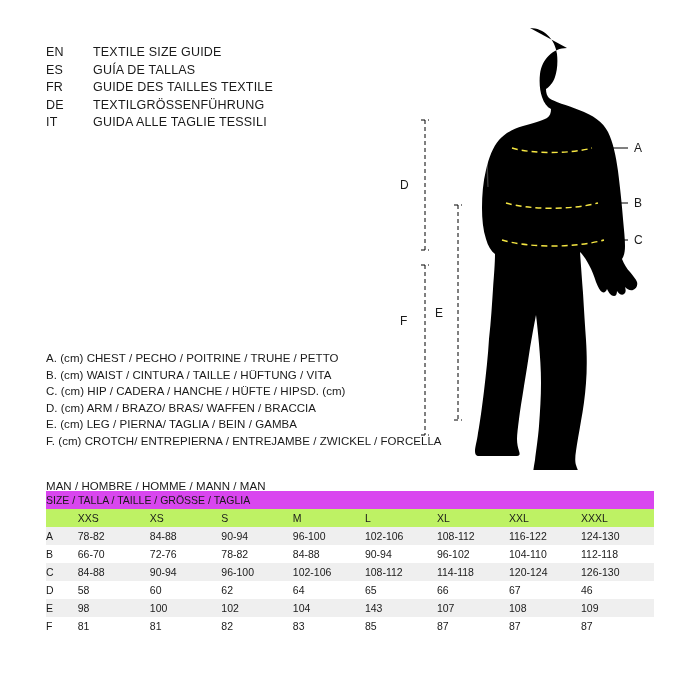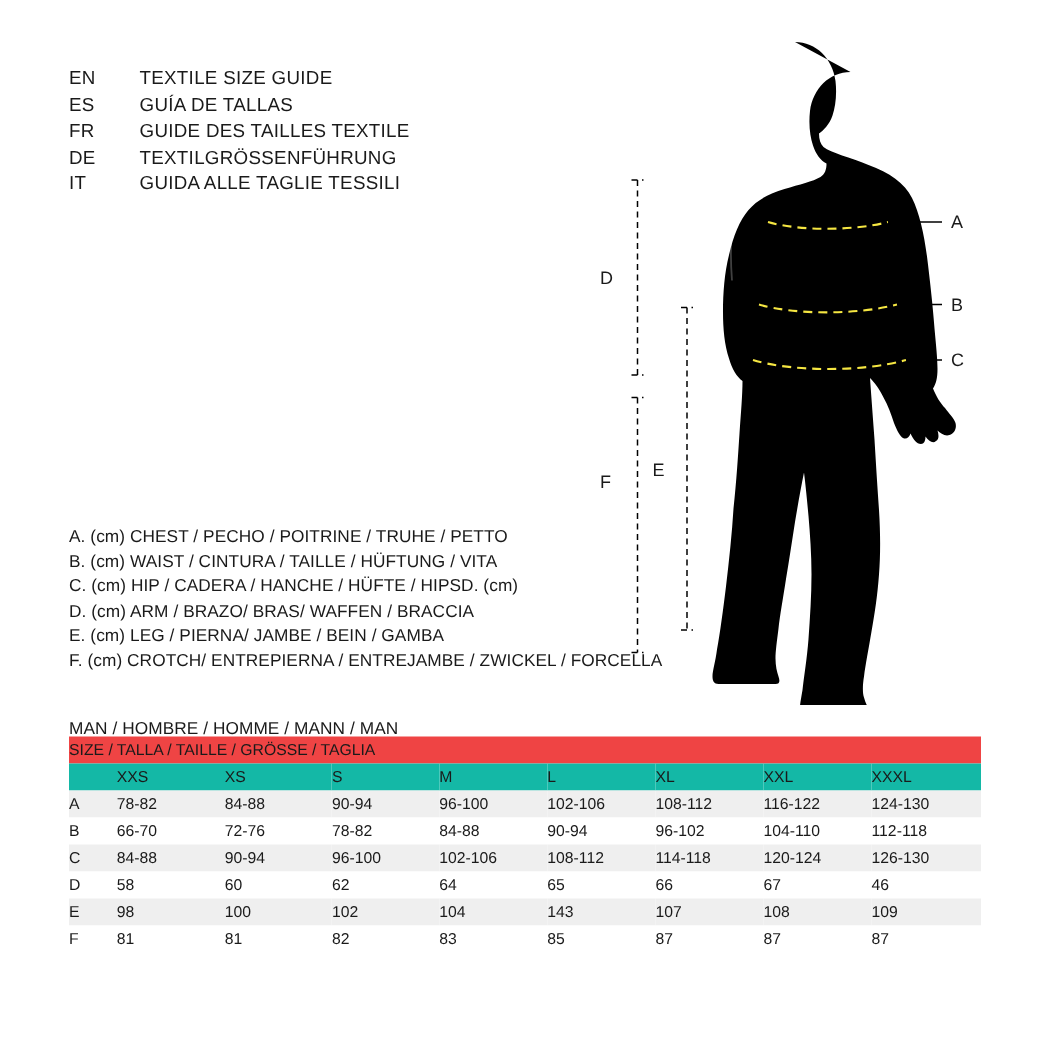--- a/index.html
+++ b/index.html
@@ -81,27 +81,27 @@
     color: #1a1a1a;
   }
   table.sizes td, table.sizes th {
     text-align: left;
     font-weight: normal;
     padding: 0;
     height: 18px;
     vertical-align: middle;
   }
   .hdr-row td {
-    background: #ef4444;
+    background: #d946ef;
     height: 17px;
     font-size: 10.5px;
     padding-left: 4px;
   }
   .col-row td {
-    background: #14b8a6;
+    background: #bef264;
     height: 17px;
     padding-left: 4px;
   }
   .row-odd td { background: #efefef; }
   .row-even td { background: #ffffff; }
   .cell-label { width: 36px; padding-left: 4px; }
   .cell-val { width: 81px; padding-left: 4px; }
 
   
   .figure {
@@ -257,21 +257,21 @@
     <span class="meas-label" style="left:20px; top:158px;">D</span>
     <span class="meas-label" style="left:55px; top:286px;">E</span>
     <span class="meas-label" style="left:20px; top:294px;">F</span>
   </div>
 
   <div class="legend">
     <div class="legend-line">A. (cm) CHEST / PECHO / POITRINE / TRUHE / PETTO</div>
     <div class="legend-line">B. (cm) WAIST / CINTURA / TAILLE / HÜFTUNG / VITA</div>
     <div class="legend-line">C. (cm) HIP / CADERA / HANCHE / HÜFTE / HIPSD. (cm)</div>
     <div class="legend-line">D. (cm) ARM / BRAZO/ BRAS/ WAFFEN / BRACCIA</div>
-    <div class="legend-line">E. (cm) LEG / PIERNA/ JAMBE / BEIN / GAMBA</div>
+    <div class="legend-line">E. (cm) LEG / PIERNA/ TAGLIA / BEIN / GAMBA</div>
     <div class="legend-line">F. (cm) CROTCH/ ENTREPIERNA / ENTREJAMBE / ZWICKEL / FORCELLA</div>
   </div>
 
   <div class="legend-gender">MAN / HOMBRE / HOMME / MANN / MAN</div>
 
   <div class="table-wrap">
     <table class="sizes">
       <tbody>
           <tr class="hdr-row">
         <td colspan="9">SIZE / TALLA / TAILLE / GRÖSSE / TAGLIA</td>

